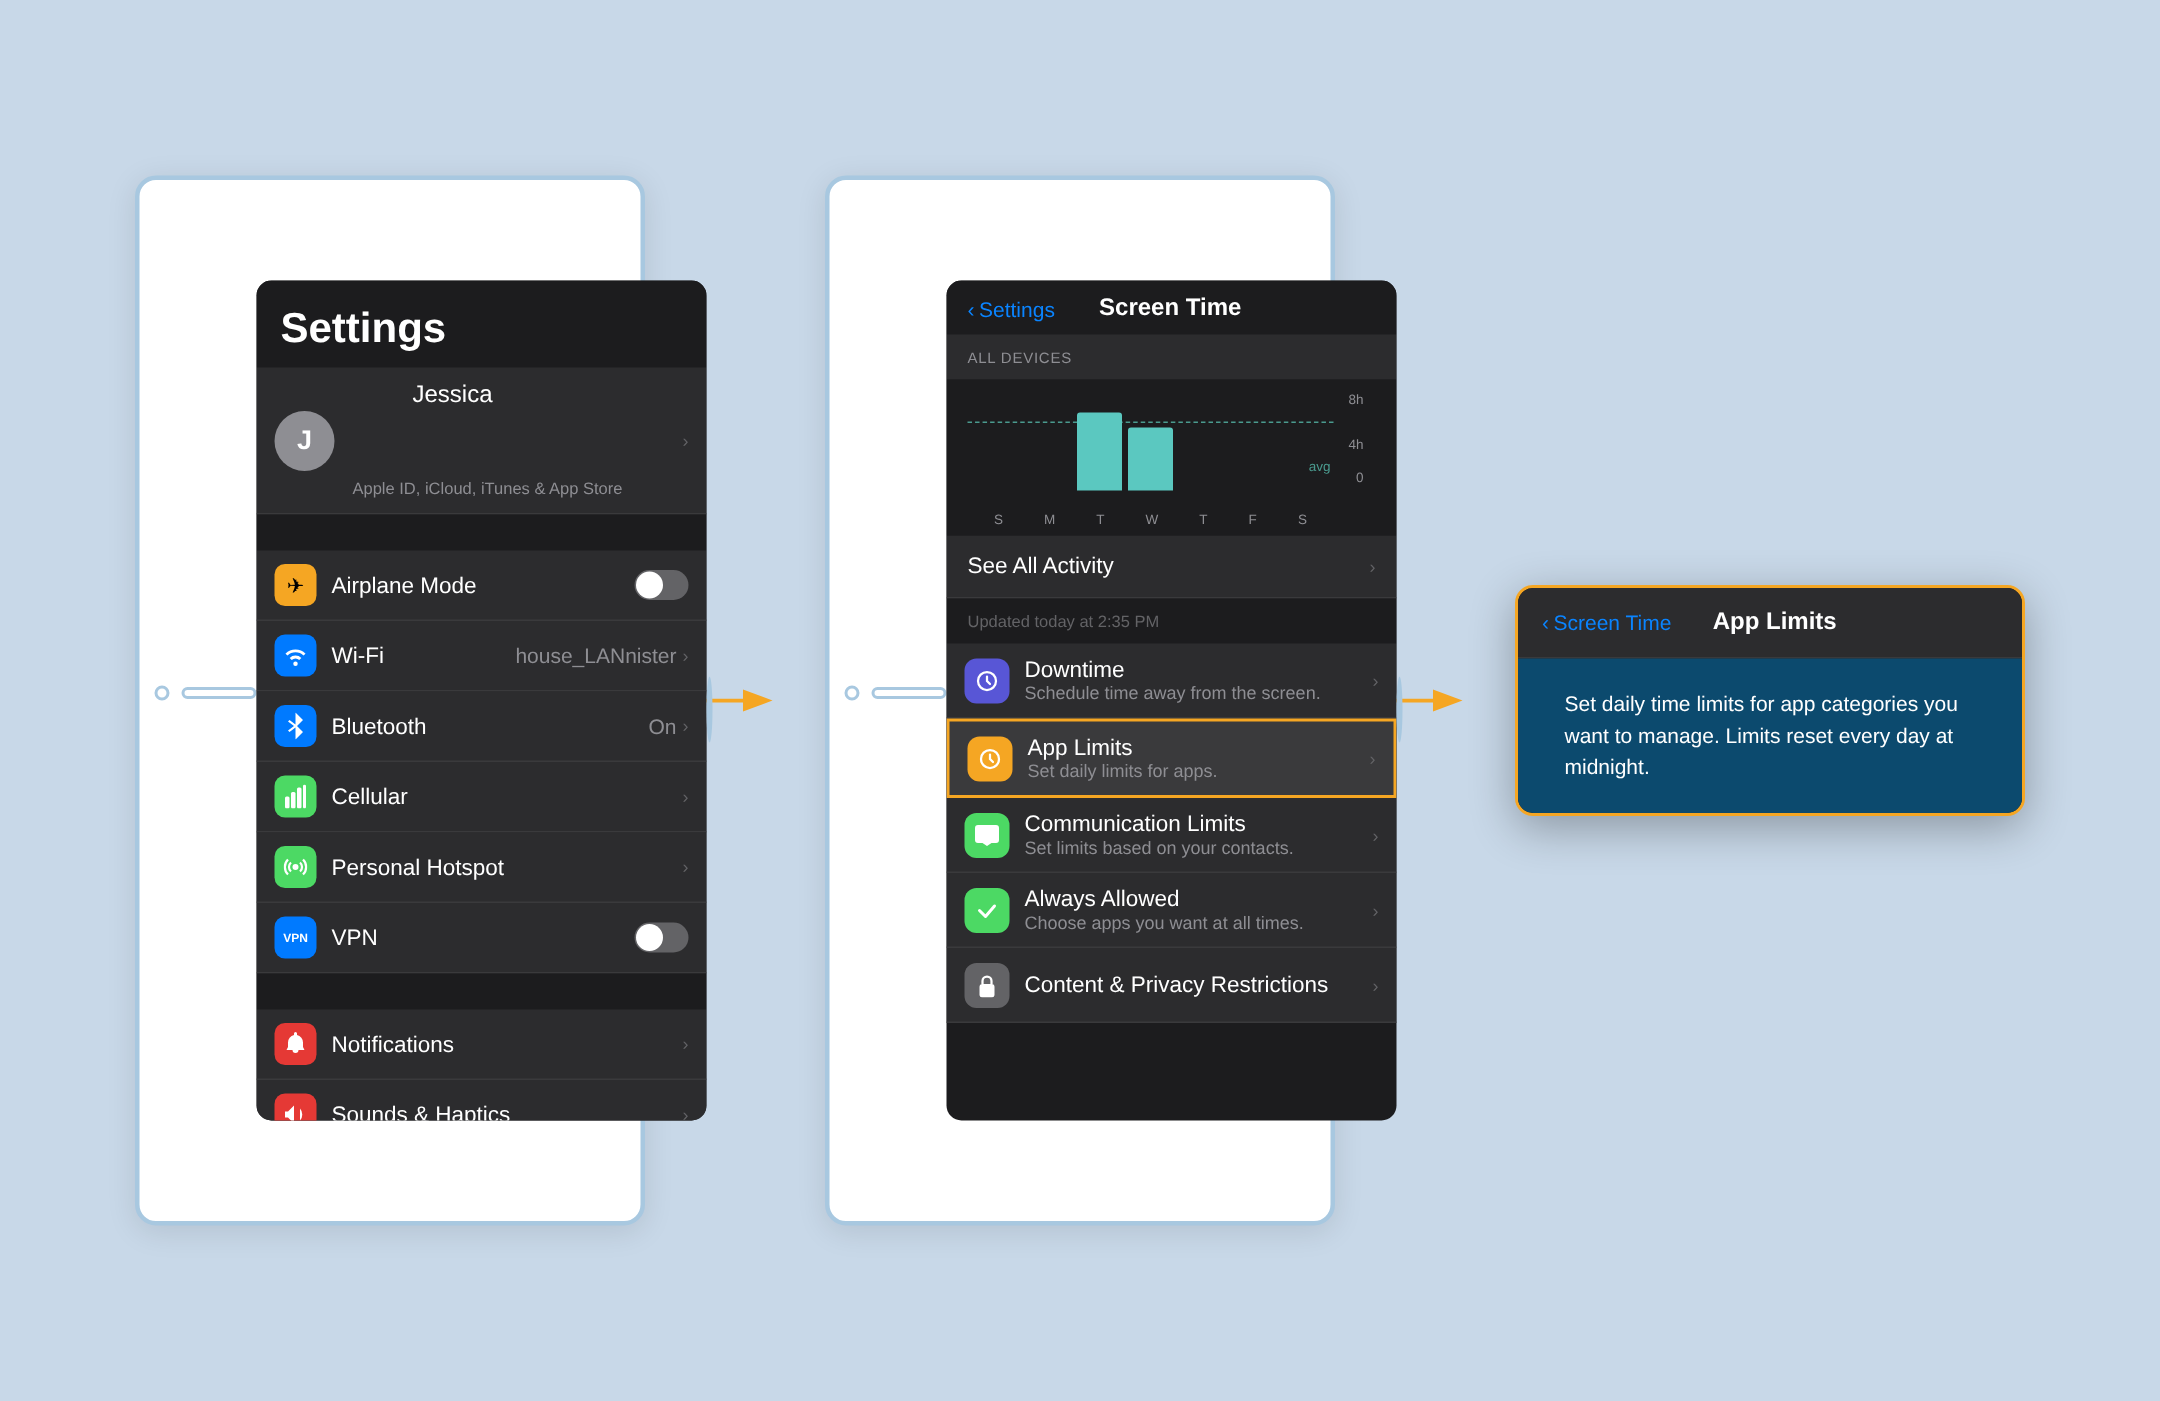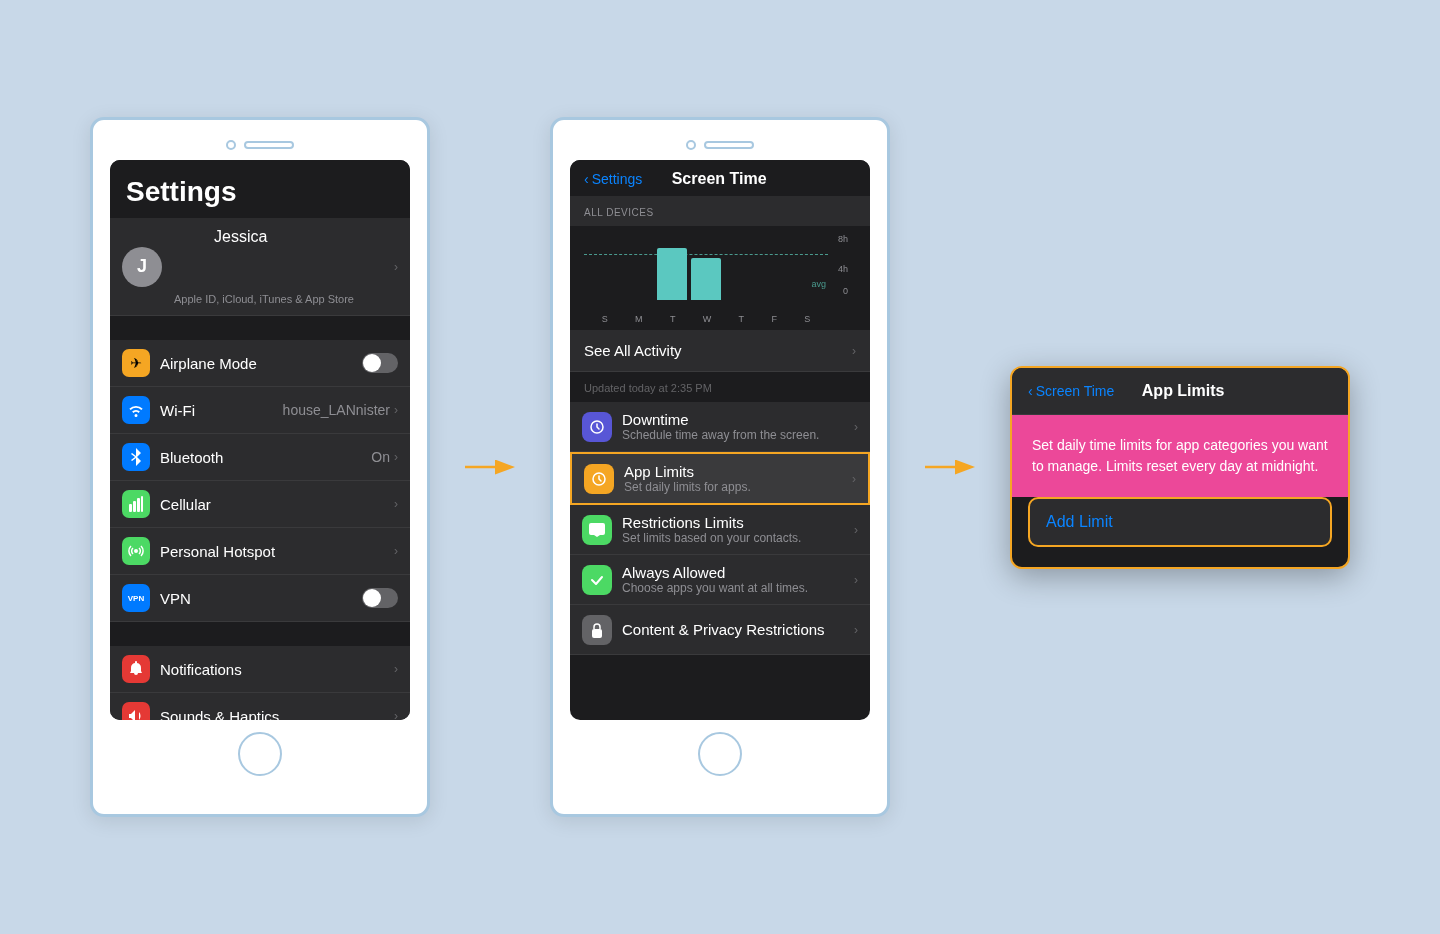--- a/index.html
+++ b/index.html
@@ -17,21 +17,21 @@
     }
 
     
     .phone-shell {
       width: 340px;
       height: 700px;
       background: white;
       border-radius: 14px;
       border: 3px solid #a8c8e0;
       display: flex;
-      flex-direction: column;
+      flex-direction: row;
       align-items: center;
       padding: 20px 10px;
       position: relative;
       box-shadow: 0 4px 20px rgba(0,0,0,0.1);
     }
 
     .phone-top-bar {
       display: flex;
       align-items: center;
       justify-content: center;
@@ -349,22 +349,22 @@
       gap: 3px;
     }
 
     .al-title {
       color: white;
       font-size: 16px;
       font-weight: 600;
     }
 
     .al-description {
-      padding: 20px 20px;
-      background: #ec4899;
+      padding: 20px 31px;
+      background: #0c4a6e;
     }
 
     .al-desc-text {
       color: white;
       font-size: 14px;
       line-height: 1.5;
     }
 
     .al-add-limit {
       margin: 0 16px 20px;
@@ -651,21 +651,21 @@
         <span class="chevron">›</span>
       </div>
 
       <div class="st-list-row">
         <div class="st-icon" style="background:#4cd964;">
           <svg width="16" height="14" viewBox="0 0 16 14" fill="white">
             <path d="M14 0H2a2 2 0 0 0-2 2v8a2 2 0 0 0 2 2h3l3 2 3-2h3a2 2 0 0 0 2-2V2a2 2 0 0 0-2-2z"></path>
           </svg>
         </div>
         <div class="st-row-content">
-          <div class="st-row-title">Restrictions Limits</div>
+          <div class="st-row-title">Communication Limits</div>
           <div class="st-row-sub">Set limits based on your contacts.</div>
         </div>
         <span class="chevron">›</span>
       </div>
 
       <div class="st-list-row">
         <div class="st-icon" style="background:#4cd964;">
           <svg width="14" height="14" viewBox="0 0 14 14" fill="white">
             <path d="M2 7l4 4 6-7" stroke="white" stroke-width="2" fill="none" stroke-linecap="round" stroke-linejoin="round"></path>
           </svg>
@@ -710,18 +710,15 @@
         <span>Screen Time</span>
       </div>
       <div class="al-title">App Limits</div>
       <div style="width:80px"></div>
     </div>
 
     <div class="al-description">
       <div class="al-desc-text">Set daily time limits for app categories you want to manage. Limits reset every day at midnight.</div>
     </div>
 
-    <div class="al-add-limit">
-      <div class="al-add-limit-text">Add Limit</div>
-    </div>
   </div>
 
 </div>
 
 </body></html>

